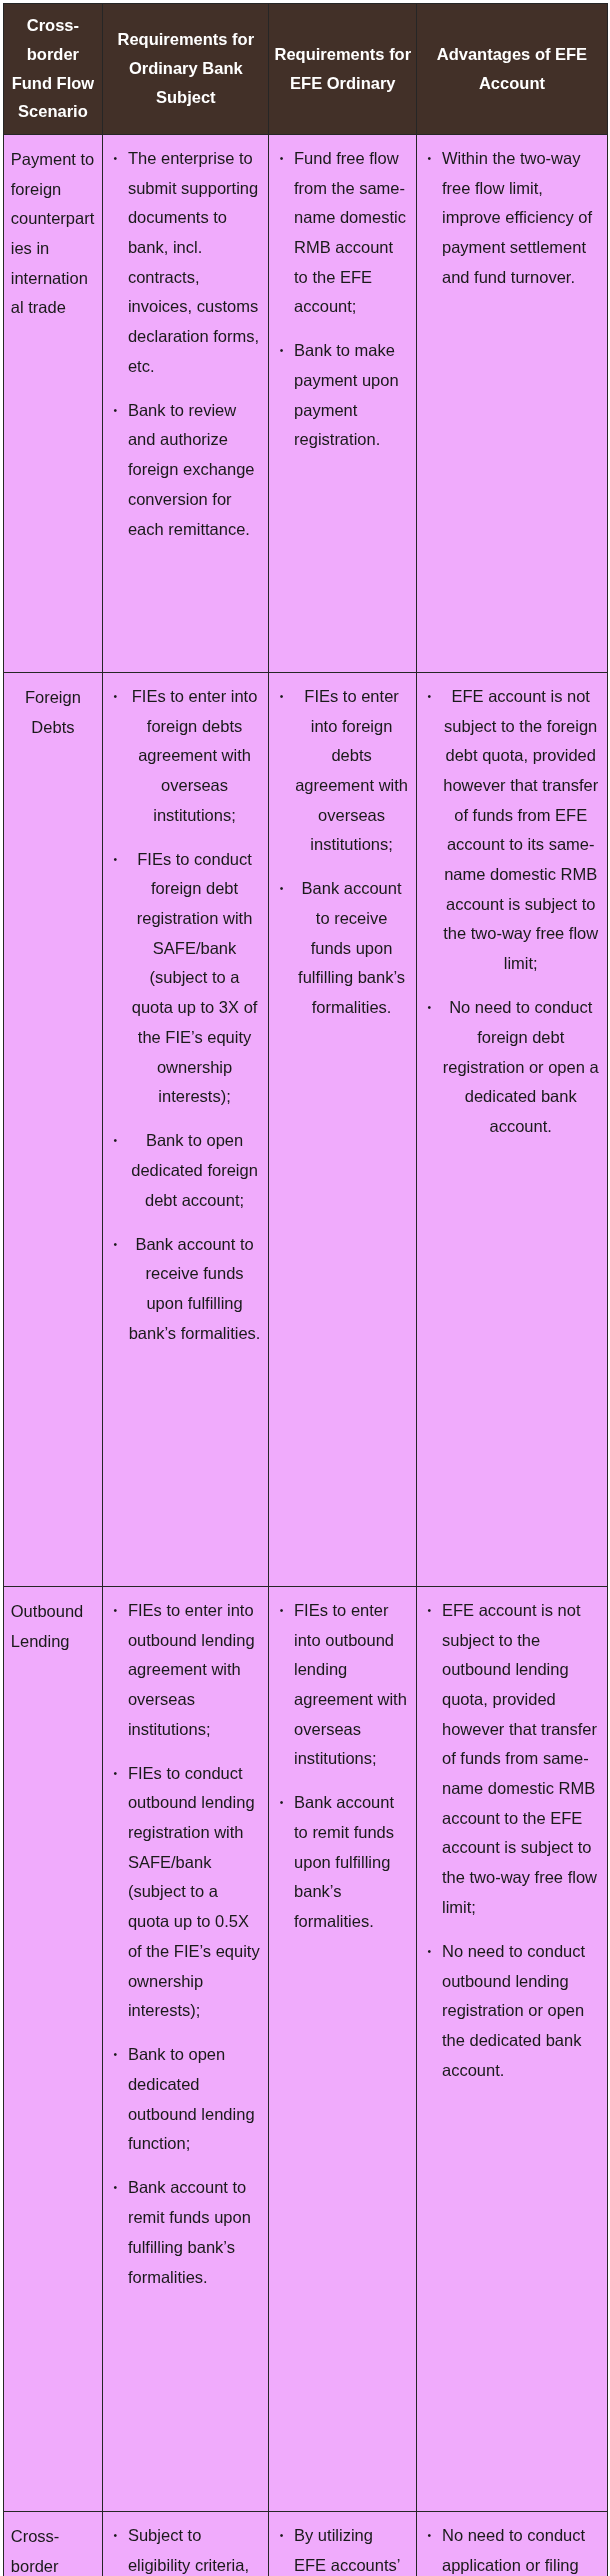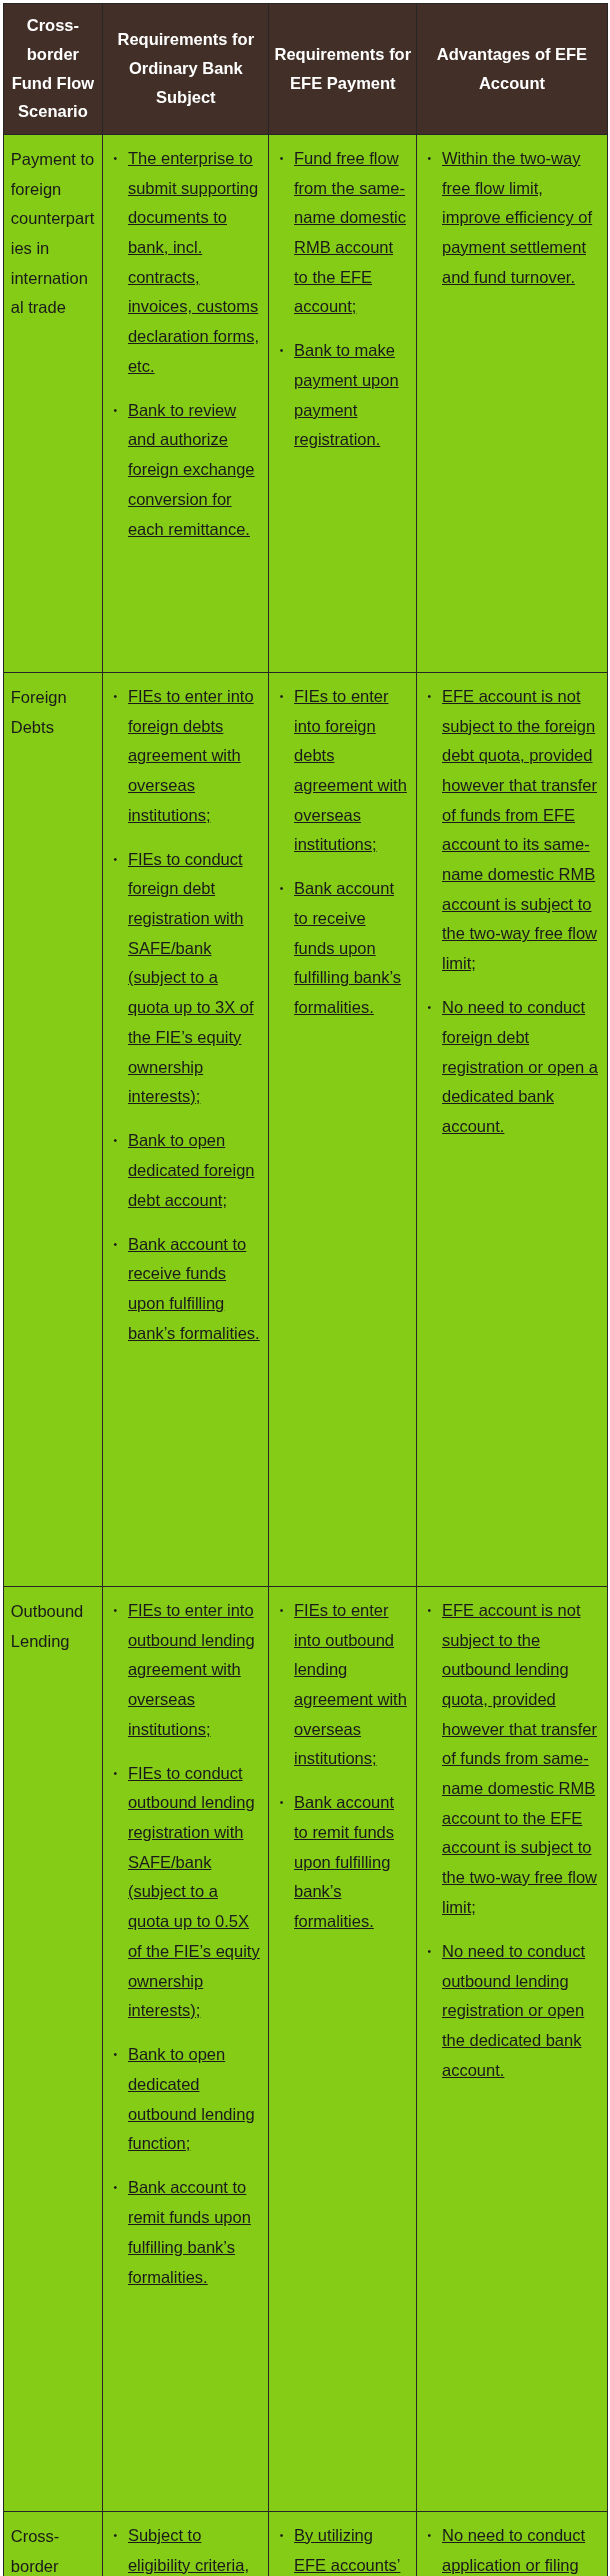--- a/index.html
+++ b/index.html
@@ -32,31 +32,31 @@
     font-size: 16.5px;
     line-height: 1.75;
     text-align: center;
     vertical-align: middle;
     padding: 7.2px 4.1px;
   }
   td {
     font-size: 16.5px;
     line-height: 1.8;
     padding: 9.3px 7.2px;
-    background: #84cc16;
+    background: #f0abfc;
   }
   tr.hdr { height: 131px; border-radius: 28px; }
   tr.r0 { height: 538px; }
-  tr.r1 { height: 914px; }
+  tr.r1 { height: 914px; text-align: center; }
   tr.r2 { height: 925px; margin-left: 40px; }
   tr.r3 { height: 755px; }
 
   .scenario { padding-top: 1px; }
 
-  ul.bullets { list-style: none; text-decoration: underline; }
+  ul.bullets { list-style: none; }
   ul.bullets li {
     position: relative;
     padding-left: 17.5px;
     margin-bottom: 14.4px;
   }
   ul.bullets li:last-child { margin-bottom: 0; }
   ul.bullets li::before {
     content: "\2022";
     position: absolute;
     left: 3.1px;
@@ -73,21 +73,21 @@
     <colgroup>
       <col class="c-scenario">
         <col class="c-ordinary">
         <col class="c-efe">
         <col class="c-adv">
     </colgroup>
     <thead>
       <tr class="hdr">
         <th>Cross-border Fund Flow Scenario</th>
         <th>Requirements for Ordinary Bank Subject</th>
-        <th>Requirements for EFE Payment</th>
+        <th>Requirements for EFE Ordinary</th>
         <th>Advantages of EFE Account</th>
       </tr>
     </thead>
     <tbody>
 
       <tr class="r0">
         <td>
           <div class="scenario">Payment to foreign counterparties in international trade</div>
         </td>
         <td>

